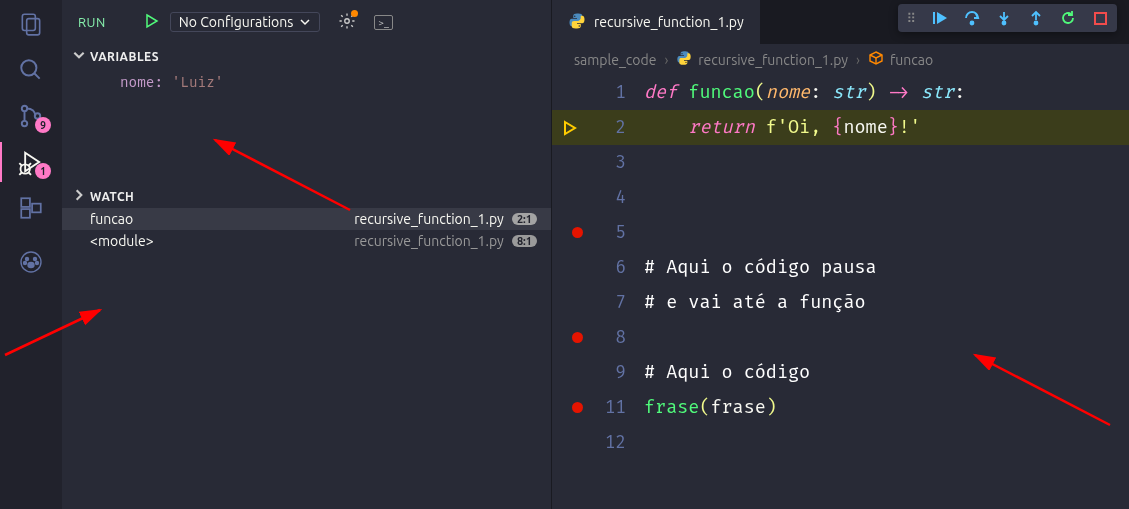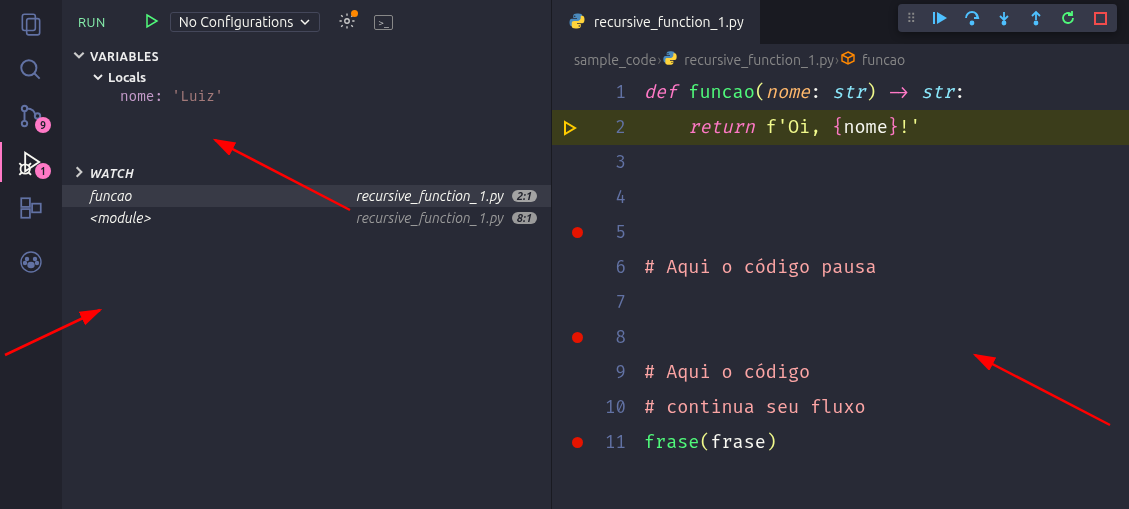--- a/index.html
+++ b/index.html
@@ -28,42 +28,42 @@
 .section-header .chev { margin-right: 4px; color: #ccc; }
 .section-header .title { font-size: 12px; font-weight: bold; letter-spacing: 0.5px; color: #eee; }
 .section-header .right { margin-left: auto; font-size: 11px; font-weight: bold; color: #ccc; letter-spacing: 0.3px; }
 
 .locals { padding: 2px 10px 4px 30px; }
 .locals .sub { display: flex; align-items: center; gap: 4px; font-weight: bold; font-size: 13px; color: #eee; }
 .var-row { padding: 4px 0 4px 28px; font-family: "Fira Code", Consolas, monospace; font-size: 14px; }
 .var-name { color: #c39ac9; }
 .var-value { color: #a47a7a; }
 
-.watch-section { margin-top: 48px; font-style: italic; }
+.watch-section { margin-top: 85px; }
 
 .stack-row { display: flex; align-items: center; padding: 3px 14px 3px 28px; font-size: 14px; }
 .stack-row.active { background: #383a46; }
 .stack-func { color: #f8f8f2; }
 .stack-file { margin-left: auto; color: #9a9a9a; margin-right: 8px; }
 .stack-row.active .stack-file { color: #f8f8f2; }
 .stack-pos { background: #9a9a9a; color: #21222c; border-radius: 6px; padding: 0 5px; font-size: 11px; font-weight: bold; }
 .stack-row.active .stack-pos { background: #a3a3a3; color: #21222c; }
 
 .editor-area { flex: 1; display: flex; flex-direction: column; background: #282a36; position: relative; }
 .tab-row { display: flex; align-items: center; height: 44px; background: #191a21; }
 .tab { display: flex; align-items: center; gap: 8px; padding: 0 16px; height: 100%; background: #282a36; color: #f8f8f2; font-size: 14px; }
 .py-icon { color: #4B8BBE; }
 
 .debug-toolbar { position: absolute; top: 4px; right: 12px; background: #363949; border-radius: 4px; padding: 5px 8px; display: flex; align-items: center; gap: 14px; box-shadow: 0 2px 8px rgba(0,0,0,.4); z-index: 5; }
 .dt-grip { color: #888; font-size: 13px; cursor: grab; letter-spacing: 1px;}
 .dt-btn { width: 18px; height: 18px; display: flex; align-items: center; justify-content: center; cursor: pointer; }
 .dt-blue { color: #4fc1ff; }
 .dt-stop { width: 13px; height: 13px; border: 2px solid #f14c4c; }
 
-.breadcrumb { display: flex; align-items: center; gap: 1px; padding: 6px 0 6px 22px; color: #888; font-size: 14px; }
+.breadcrumb { display: flex; align-items: center; gap: 8px; padding: 6px 0 6px 22px; color: #888; font-size: 14px; }
 .breadcrumb .sep { color: #666; }
 .bc-item { display: flex; align-items: center; gap: 6px; }
 .cube-icon { color: #ff8800; }
 
 .code { font-family: "Fira Code", Consolas, monospace; font-size: 18px; line-height: 35px; }
 .code-row { display: flex; align-items: center; height: 35px; }
 .glyph { width: 50px; display: flex; align-items: center; justify-content: center; position: relative; }
 .bp-dot { width: 11px; height: 11px; background: #e51400; border-radius: 50%; }
 .curArrow { position: relative; }
 .curArrow svg { position: absolute; left: 10px; top: 50%; transform: translateY(-50%);}
@@ -74,21 +74,21 @@
 .hl-line .glyph { background: #282a36; position: relative; }
 
 .tk-kw { color: #ff79c6; font-style: italic; }
 .tk-fn { color: #50fa7b; }
 .tk-param { color: #ffb86c; font-style: italic; }
 .tk-type { color: #8be9fd; font-style: italic; }
 .tk-punc { color: #f8f8f2; }
 .tk-op { color: #ff79c6; }
 .tk-str { color: #f1fa8c; }
 .tk-var { color: #f8f8f2; }
-.tk-cmt { color: #fca5a5; }
+.tk-cmt { color: #ffffff; }
 .tk-brace { color: #ff79c6; }
 .tk-call { color: #50fa7b; }
 .paren-y { color: #f1fa8c; }
 
 .arrow-red { position: absolute; pointer-events: none; }
 </style>
 </head>
 <body>
 
 <div class="activity-bar">
@@ -167,26 +167,20 @@
     <span class="console-icon">&gt;_</span>
   </div>
 
   <div class="section-header">
     <span class="chev"><svg width="14" height="14" viewBox="0 0 12 12" fill="none" stroke="currentColor" stroke-width="1.8">
           <polyline points="2,4 6,8 10,4"></polyline>
         </svg></span>
     <span class="title">VARIABLES</span>
   </div>
   <div class="locals">
-    <div class="sub">
-      <svg width="12" height="12" viewBox="0 0 12 12" fill="none" stroke="currentColor" stroke-width="1.8">
-          <polyline points="2,4 6,8 10,4"></polyline>
-        </svg>
-      <span>Locals</span>
-    </div>
     <div class="var-row">
       <span class="var-name">nome:</span>
       <span class="var-value">'Luiz'</span>
     </div>
   </div>
 
   <div class="watch-section">
     <div class="section-header">
       <span class="chev"><svg width="14" height="14" viewBox="0 0 12 12" fill="none" stroke="currentColor" stroke-width="1.8">
             <polyline points="4,2 8,6 4,10"></polyline>
@@ -310,44 +304,44 @@
         <span class="lineno">5</span>
     </div>
     <div class="code-row">
         <span class="glyph"></span>
         <span class="lineno">6</span>
         <span class="code-txt tk-cmt"># Aqui o código pausa</span>
       </div>
     <div class="code-row">
         <span class="glyph"></span>
         <span class="lineno">7</span>
+        <span class="code-txt tk-cmt"># e vai até a função</span>
       </div>
     <div class="code-row">
       <span class="glyph">
           <span class="bp-dot"></span>
         </span>
         <span class="lineno">8</span>
     </div>
     <div class="code-row">
         <span class="glyph"></span>
         <span class="lineno">9</span>
         <span class="code-txt tk-cmt"># Aqui o código</span>
-      </div>
-    <div class="code-row">
-        <span class="glyph"></span>
-        <span class="lineno">10</span>
-        <span class="code-txt tk-cmt"># continua seu fluxo</span>
       </div>
     <div class="code-row">
       <span class="glyph">
           <span class="bp-dot"></span>
         </span>
         <span class="lineno">11</span>
       <span class="code-txt"><span class="tk-call">frase</span><span class="paren-y">(</span><span class="tk-var">frase</span><span class="paren-y">)</span></span>
     </div>
+    <div class="code-row">
+        <span class="glyph"></span>
+        <span class="lineno">12</span>
+      </div>
   </div>
 </div>
 
 <svg class="arrow-red" style="left:200px;top:130px" width="160" height="90">
     <defs>
       <marker id="ah1" markerWidth="10" markerHeight="10" refX="8" refY="3" orient="auto">
         <polygon points="0,0 9,3 0,6" fill="#ff0000"></polygon>
       </marker>
     </defs>
     <line x1="150" y1="80" x2="15" y2="10" stroke="#ff0000" stroke-width="2.5" marker-end="url(#ah1)"></line>

